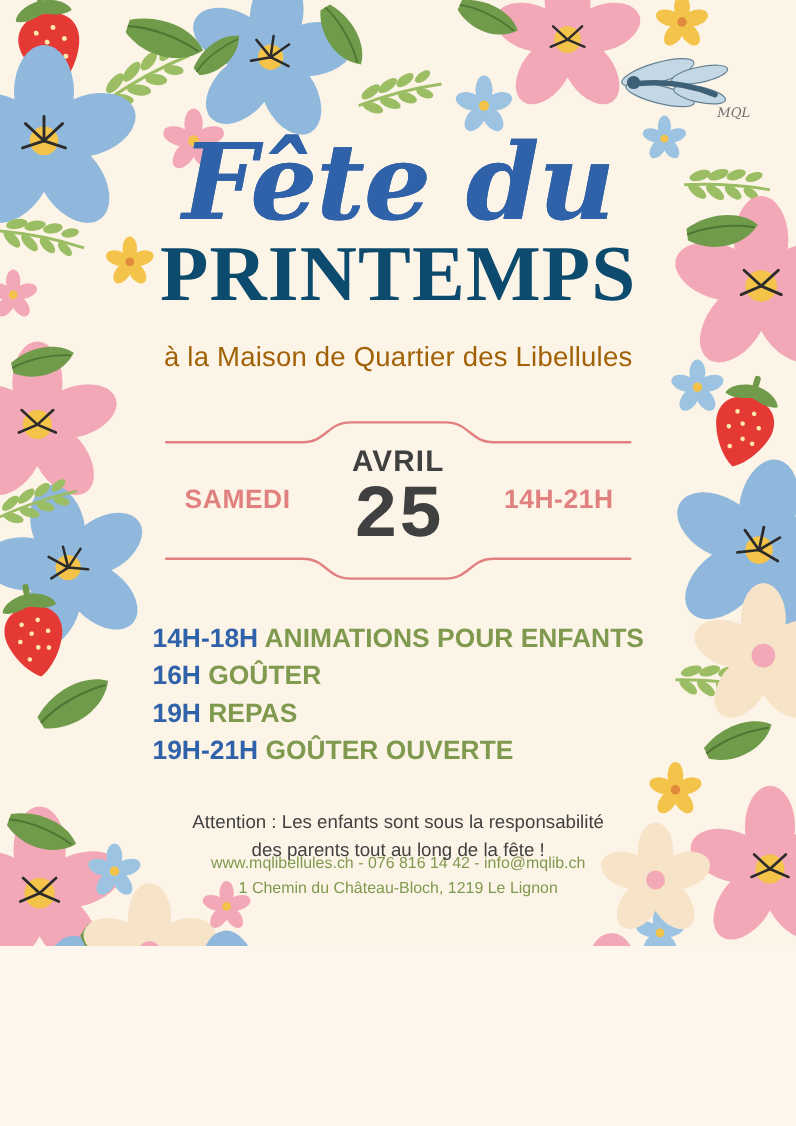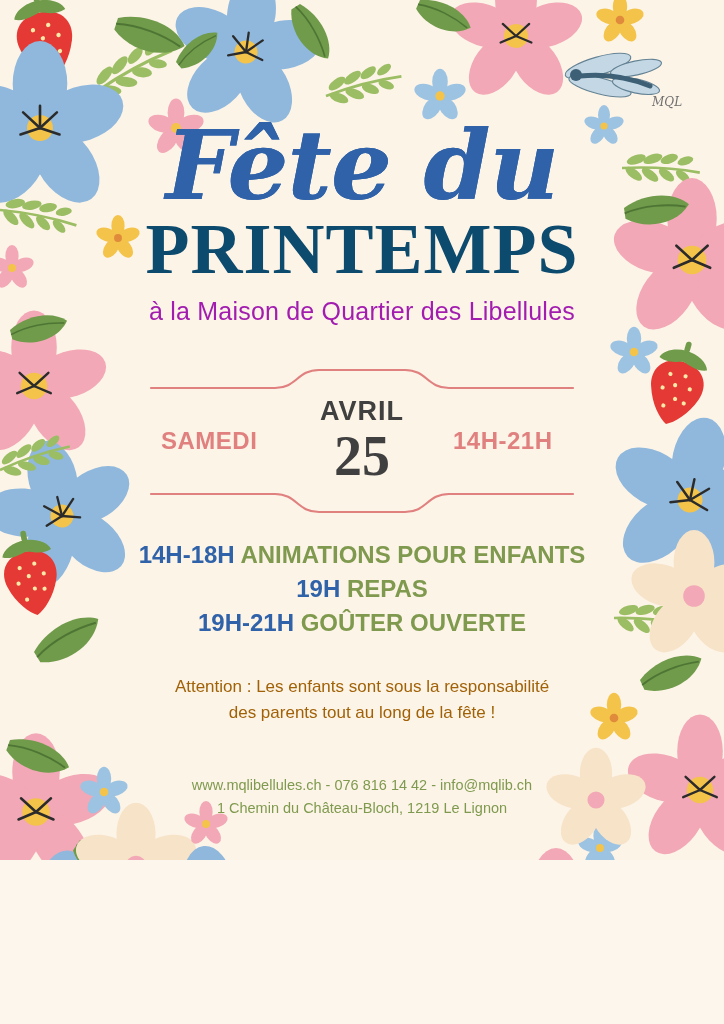--- a/index.html
+++ b/index.html
@@ -51,24 +51,24 @@
   .title-main {
     margin-top: 2px;
     font-family: "Liberation Serif", serif;
     font-weight: bold;
     font-size: 72px;
     letter-spacing: 1px;
     color: #0c4a6e;
     line-height: 1;
   }
   .subtitle {
-    margin-top: 12px;
+    margin-top: 26px;
     font-family: "Liberation Sans", sans-serif;
     font-size: 25px;
-    color: #a21caf;
+    color: #a16207;
     letter-spacing: 0.2px;
   }
 
   
   .dateband {
     position: relative;
     margin-top: 40px;
     width: 430px;
     height: 150px;
     color: #e08385;
@@ -85,68 +85,69 @@
     justify-content: center;
     gap: 16px;
   }
   .date-side {
     font-family: "Liberation Sans", sans-serif;
     font-weight: bold;
     font-size: 24px;
     color: #e0807f;
     letter-spacing: 0.5px;
     width: 110px;
+    text-align: center;
   }
   .date-center {
     width: 150px;
     text-align: center;
     color: #404040;
   }
   .date-month {
     font-family: "Liberation Sans", sans-serif;
     font-weight: bold;
     font-size: 27px;
     letter-spacing: 1px;
     line-height: 1.1;
   }
   .date-day {
-    font-family: Liberation Serif, serif;
-    font-weight: bold;
-    font-size: 56px;
+    font-family: Liberation Mono, monospace;
+    font-weight: bold;
+    font-size: 68px;
     line-height: 1.05;
   }
   .date-year {
     font-family: "Liberation Sans", sans-serif;
     font-weight: bold;
     font-size: 23px;
     letter-spacing: 0.5px;
   }
 
   
   .schedule {
-    margin-top: 22px;
-    text-align: center;
+    margin-top: 34px;
+    text-align: left;
   }
   .sched-line {
     font-family: "Liberation Sans", sans-serif;
     font-weight: bold;
     font-size: 24px;
     line-height: 1.42;
     color: #7f9a4e;
     white-space: nowrap;
   }
   .sched-time {
     color: #2f62a8;
   }
 
   
   .notice {
     margin-top: 34px;
     text-align: center;
-    color: #a16207;
+    color: #404040;
     font-family: "Liberation Sans", sans-serif;
     font-size: 17px;
     line-height: 1.5;
   }
 
   
   .footer {
     position: absolute;
     bottom: 40px;
     left: 0;
@@ -377,20 +378,24 @@
         <div class="date-side">14H-21H</div>
       </div>
     </div>
 
     <div class="schedule">
       <div class="sched-line">
         <span class="sched-time">14H-18H</span>
         <span>ANIMATIONS POUR ENFANTS</span>
       </div>
       <div class="sched-line">
+        <span class="sched-time">16H</span>
+        <span>GOÛTER</span>
+      </div>
+      <div class="sched-line">
         <span class="sched-time">19H</span>
         <span>REPAS</span>
       </div>
       <div class="sched-line">
         <span class="sched-time">19H-21H</span>
         <span>GOÛTER OUVERTE</span>
       </div>
     </div>
 
     <div class="notice">

